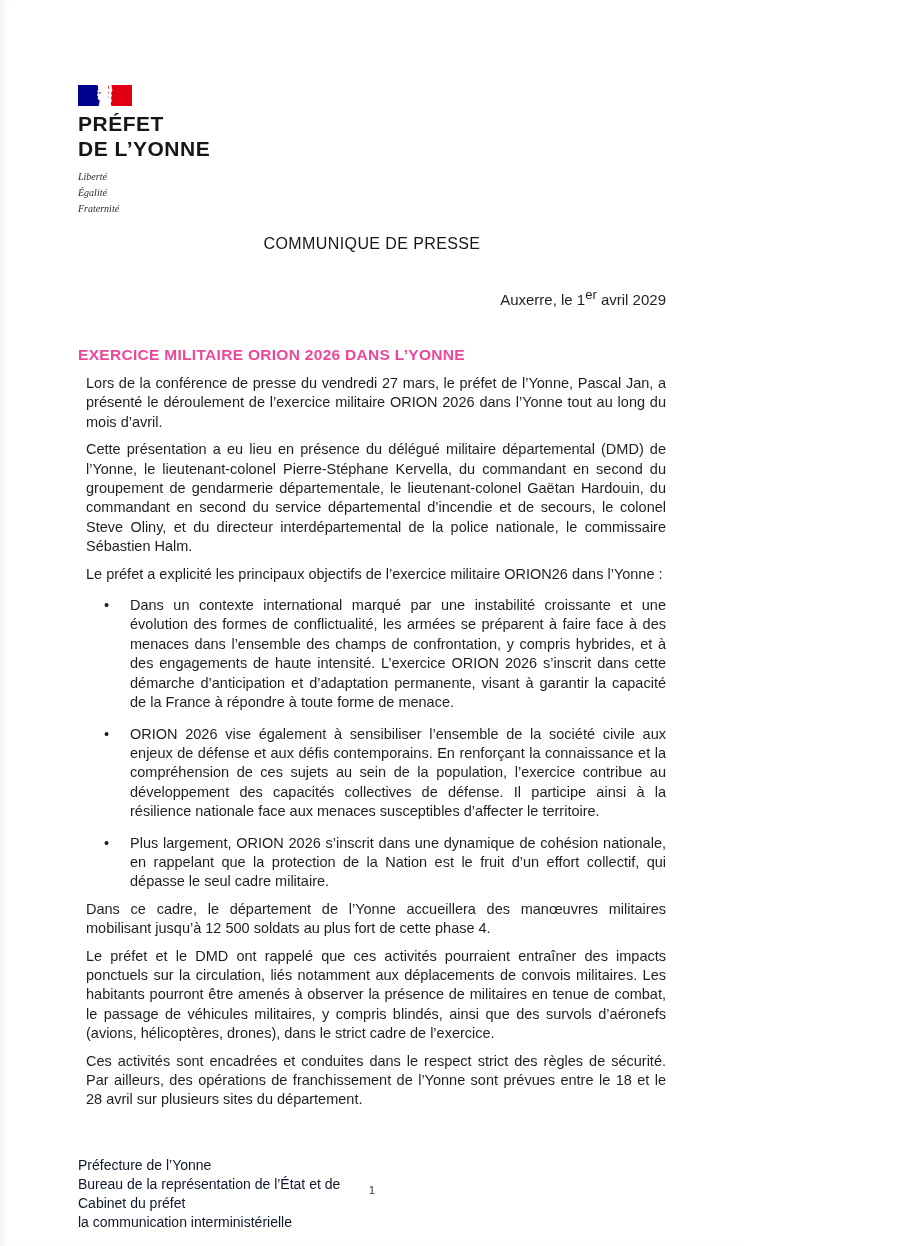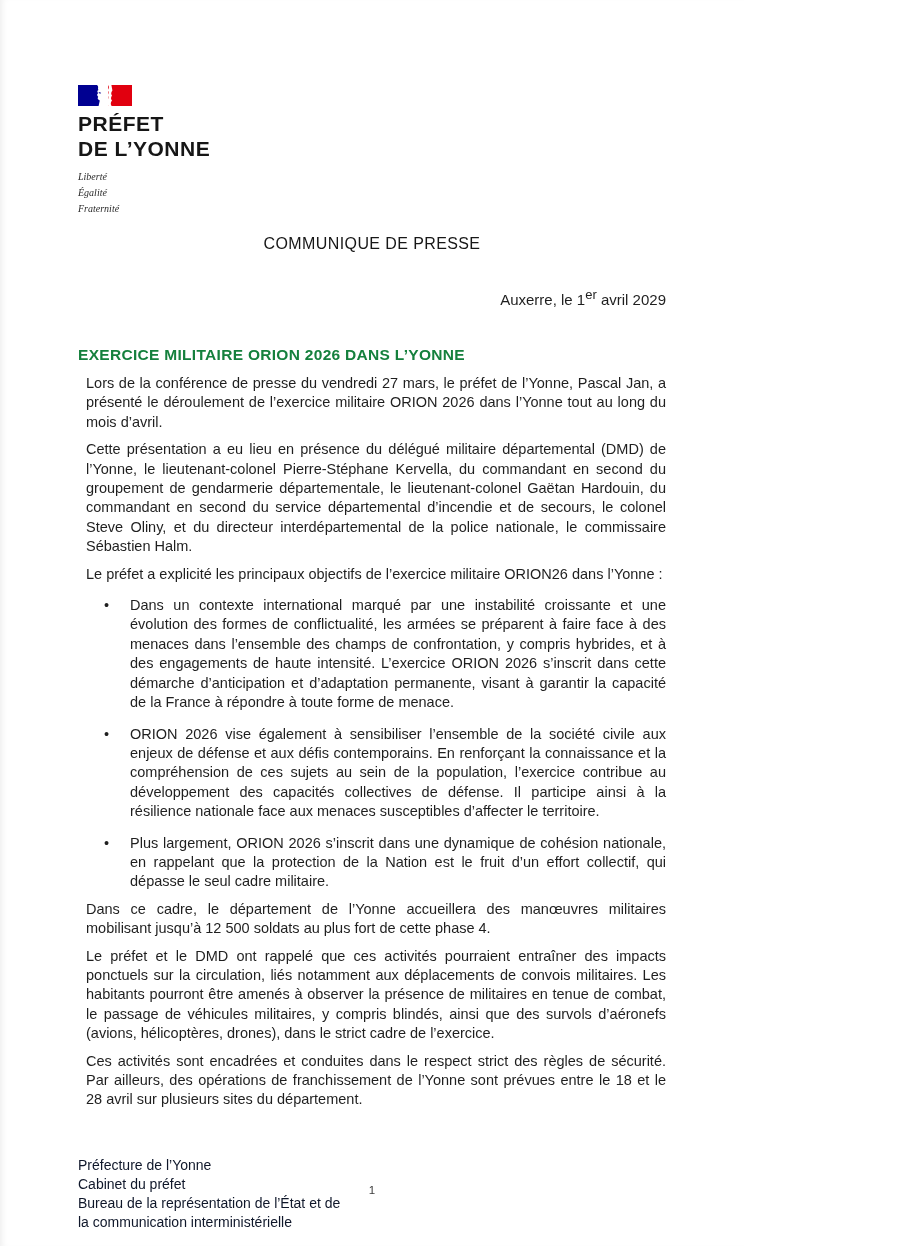--- a/index.html
+++ b/index.html
@@ -43,21 +43,21 @@
   }
   .dateline {
     text-align: right;
     font-size: 15px; color: #1f1f1f;
     margin-top: 38px;
   }
   .dateline sup { font-size: 13px; line-height: 0; text-align: center; }
 
   .article-title {
     font-size: 15.5px; font-weight: 700; letter-spacing: 0.3px;
-    color: #15803d;
+    color: #ec4899;
     margin: 38px 0 0 0;
   }
 
   
   .body-text p {
     font-size: 14.5px; line-height: 19.4px;
     text-align: justify;
     margin: 8px 0 0 8px;
   }
   .body-text p.first { margin-top: 10px; }
@@ -155,22 +155,22 @@
     </ul>
 
     <p>Dans ce cadre, le département de l’Yonne accueillera des manœuvres militaires mobilisant jusqu’à 12 500 soldats au plus fort de cette phase 4.</p>
     <p>Le préfet et le DMD ont rappelé que ces activités pourraient entraîner des impacts ponctuels sur la circulation, liés notamment aux déplacements de convois militaires. Les habitants pourront être amenés à observer la présence de militaires en tenue de combat, le passage de véhicules militaires, y compris blindés, ainsi que des survols d’aéronefs (avions, hélicoptères, drones), dans le strict cadre de l’exercice.</p>
     <p>Ces activités sont encadrées et conduites dans le respect strict des règles de sécurité. Par ailleurs, des opérations de franchissement de l’Yonne sont prévues entre le 18 et le 28 avril sur plusieurs sites du département.</p>
   </main>
 
   <footer>
     <div class="office-block">
       <div>Préfecture de l’Yonne</div>
+      <div>Bureau de la représentation de l’État et de</div>
       <div>Cabinet du préfet</div>
-      <div>Bureau de la représentation de l’État et de</div>
       <div>la communication interministérielle</div>
     </div>
     <div class="contact-block">
       <div>Tél : 03 86 72 79 73</div>
       <div>Oliny de la préfecture</div>
       <div>89000 AUXERRE</div>
     </div>
     <div class="page-number">1</div>
   </footer>
 

